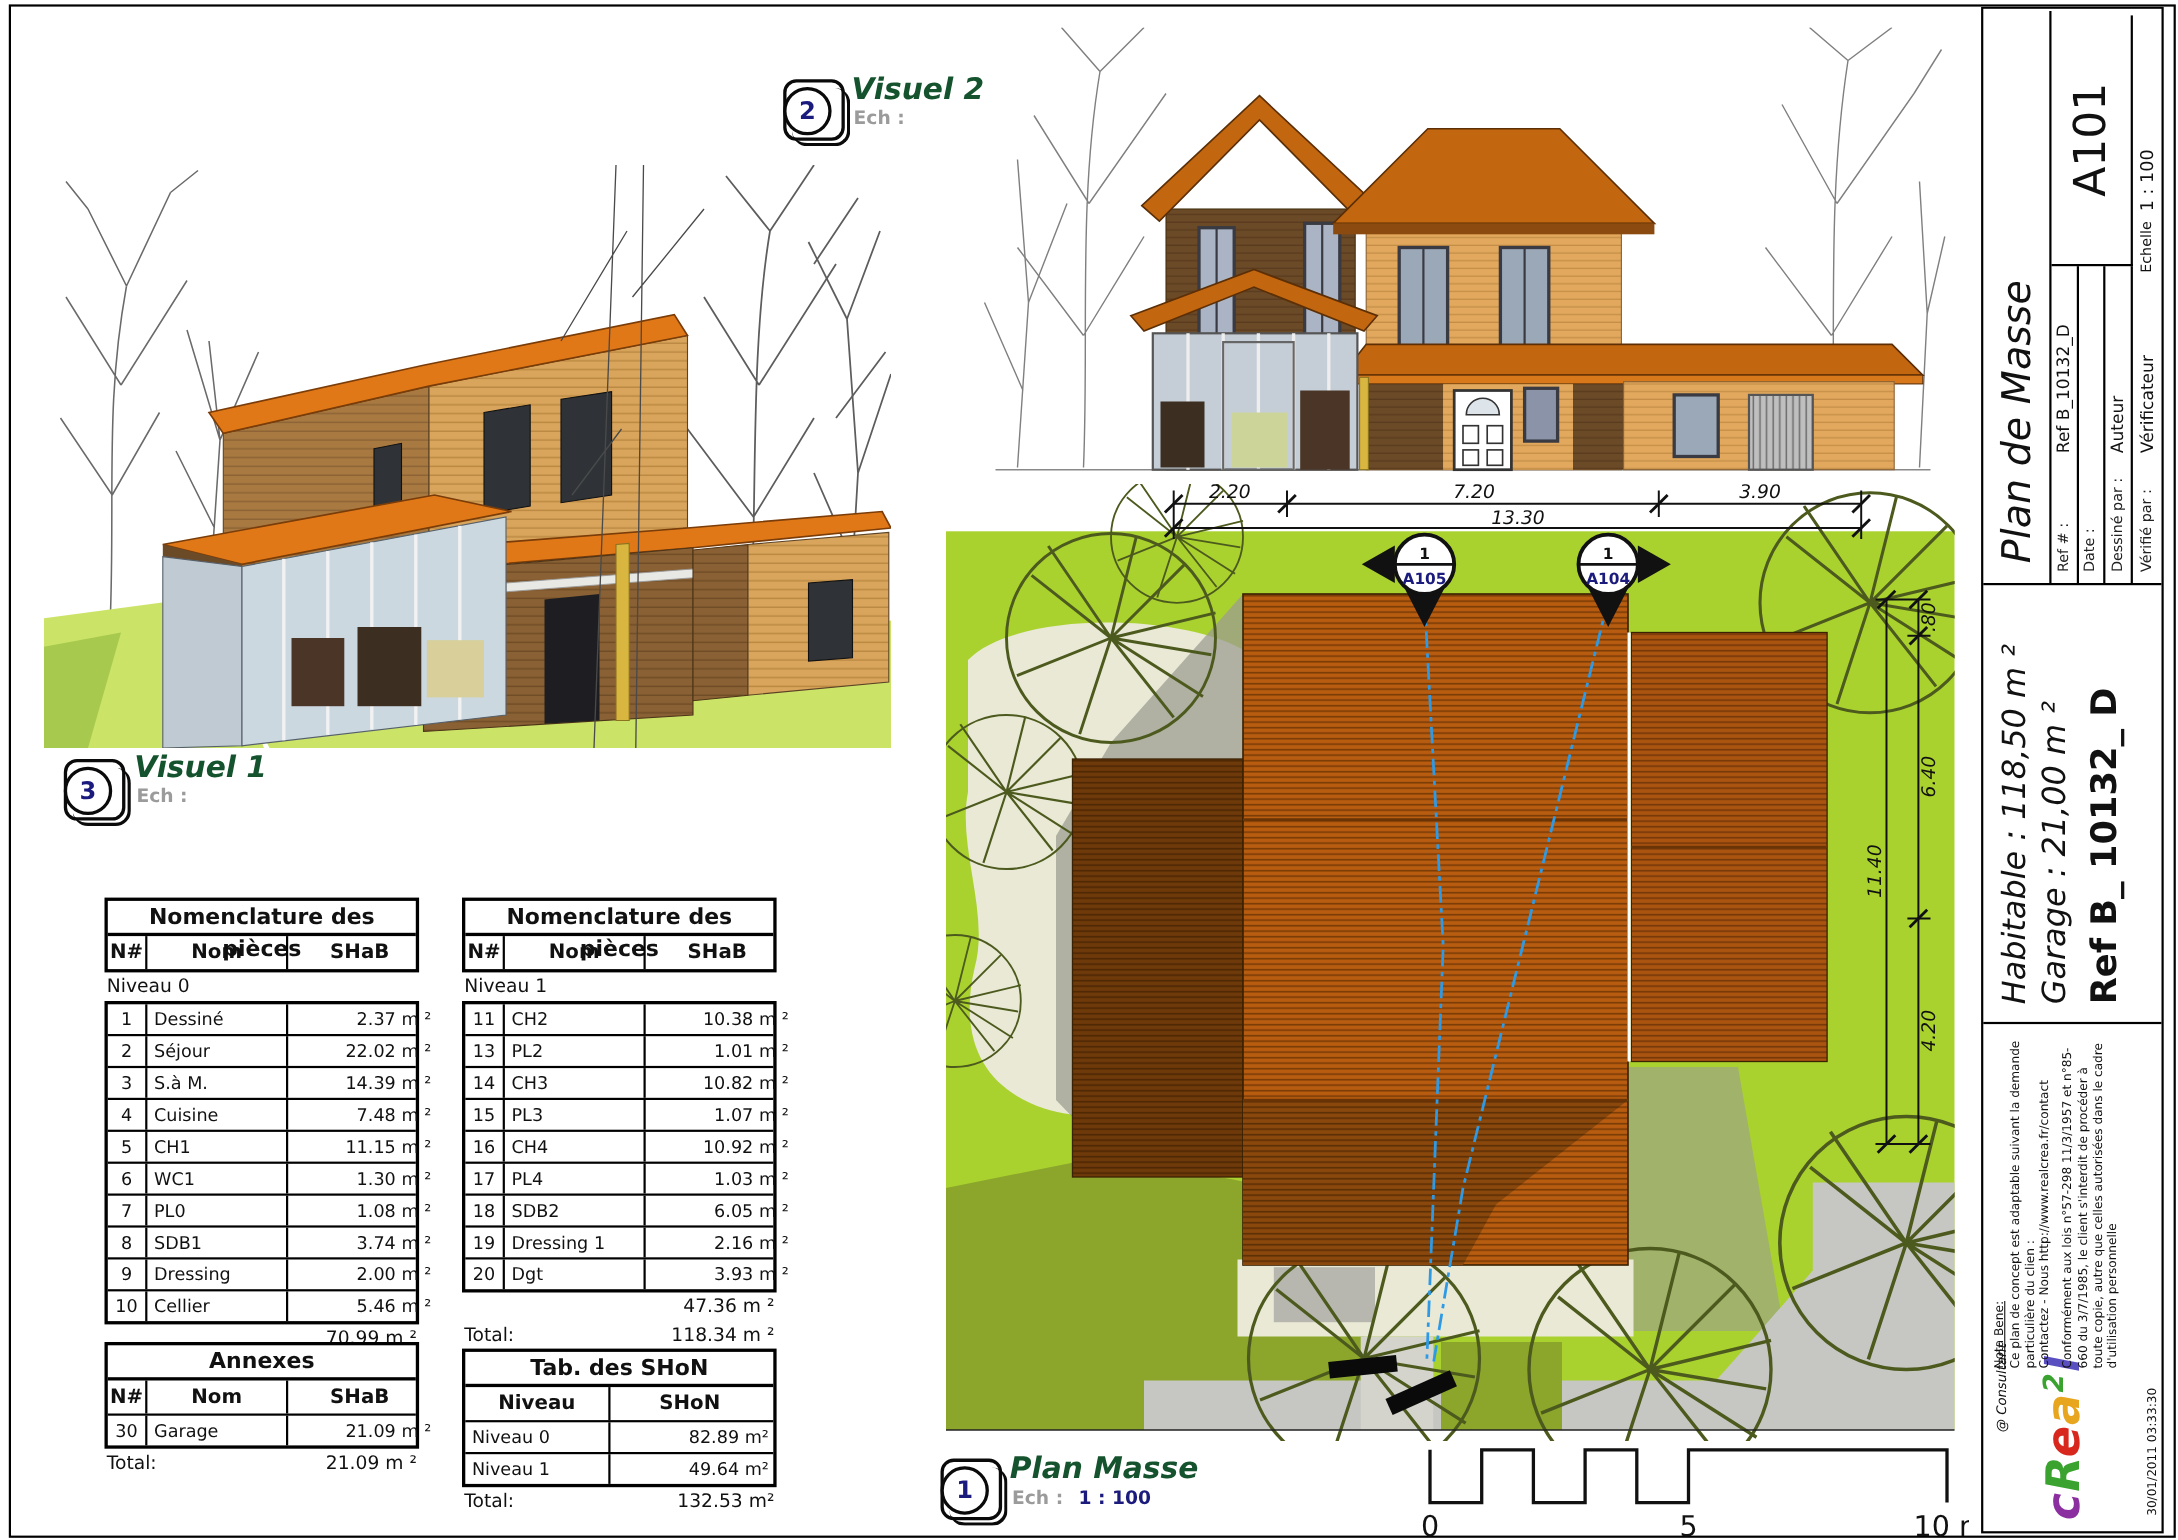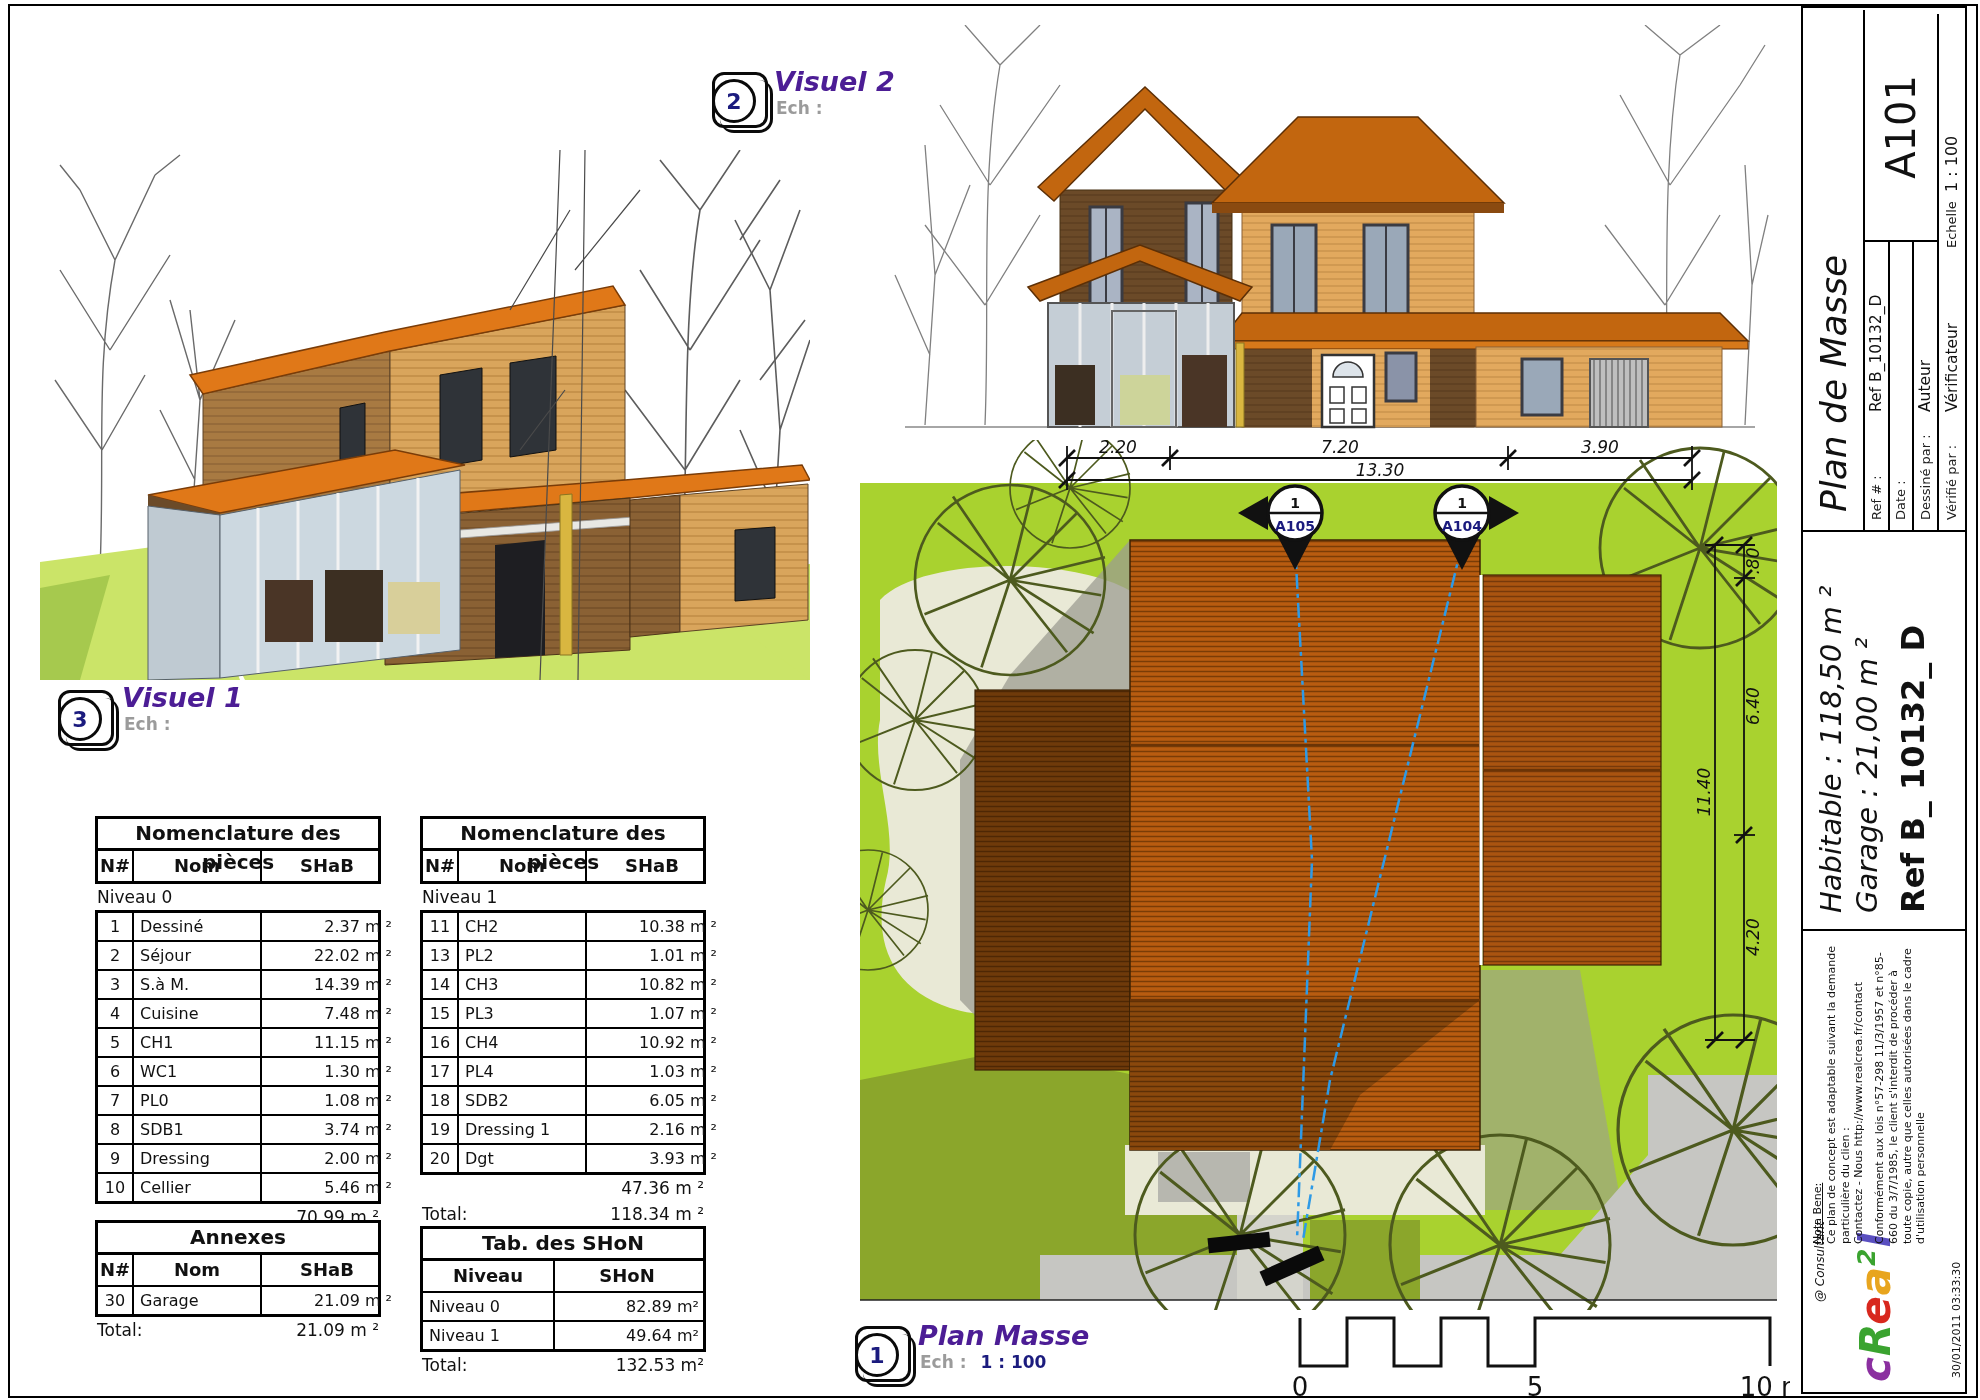--- a/index.html
+++ b/index.html
@@ -7,21 +7,21 @@
         font-family:"DejaVu Sans",sans-serif;color:#111;}
   .abs{position:absolute;}
   .frame{position:absolute;left:8px;top:4px;width:1966px;height:1390px;border:2px solid #000;}
   
   .badge{position:relative;width:50px;height:50px;border:3px solid #0a0a0a;border-radius:12px;background:#fff;}
   .badge:after{content:"";position:absolute;left:5px;top:5px;right:-8px;bottom:-8px;
                border-right:3px solid #0a0a0a;border-bottom:3px solid #0a0a0a;border-radius:14px;}
   .badge .circ{position:absolute;left:-3px;top:4px;width:38px;height:38px;border:3px solid #0a0a0a;
                border-radius:50%;display:flex;align-items:center;justify-content:center;
                font-weight:bold;font-size:22px;color:#1b1b7e;background:#fff;z-index:2;}
-  .vp-title{font-size:27px;font-weight:bold;color:#4c1d95;font-style:italic;}
+  .vp-title{font-size:27px;font-weight:bold;color:#14532d;font-style:italic;}
   .vp-ech{font-size:17px;font-weight:bold;color:#9b9b9b;}
   .vp-ech .val{color:#1b1b7e;margin-left:8px;}
   
   .tbl{position:absolute;font-size:16px;}
   .tb-box{border:3px solid #000;background:#fff;width:280px;}
   .tb-title{height:29px;line-height:29px;text-align:center;font-weight:bold;font-size:20px;border-bottom:3px solid #000;}
   .tb-head{display:flex;font-weight:bold;font-size:18px;}
   .tb-head>span{height:30px;line-height:30px;text-align:center;}
   .tb-row{display:flex;border-top:2px solid #000;}
   .tb-row>span{height:27px;line-height:27px;}

